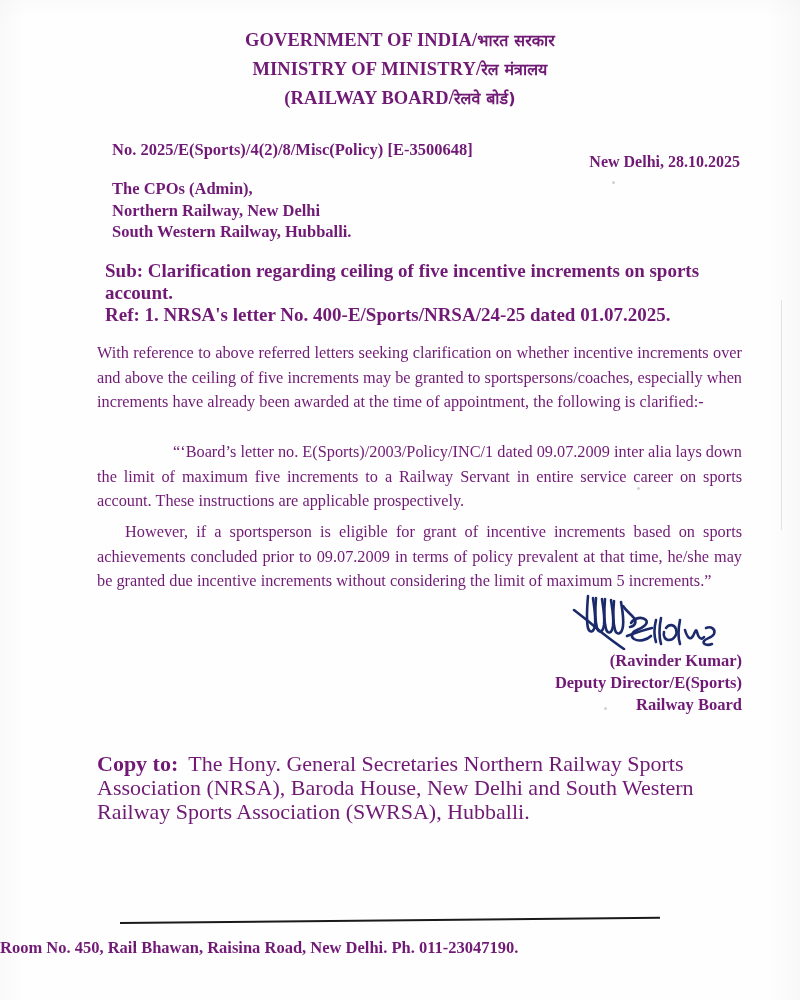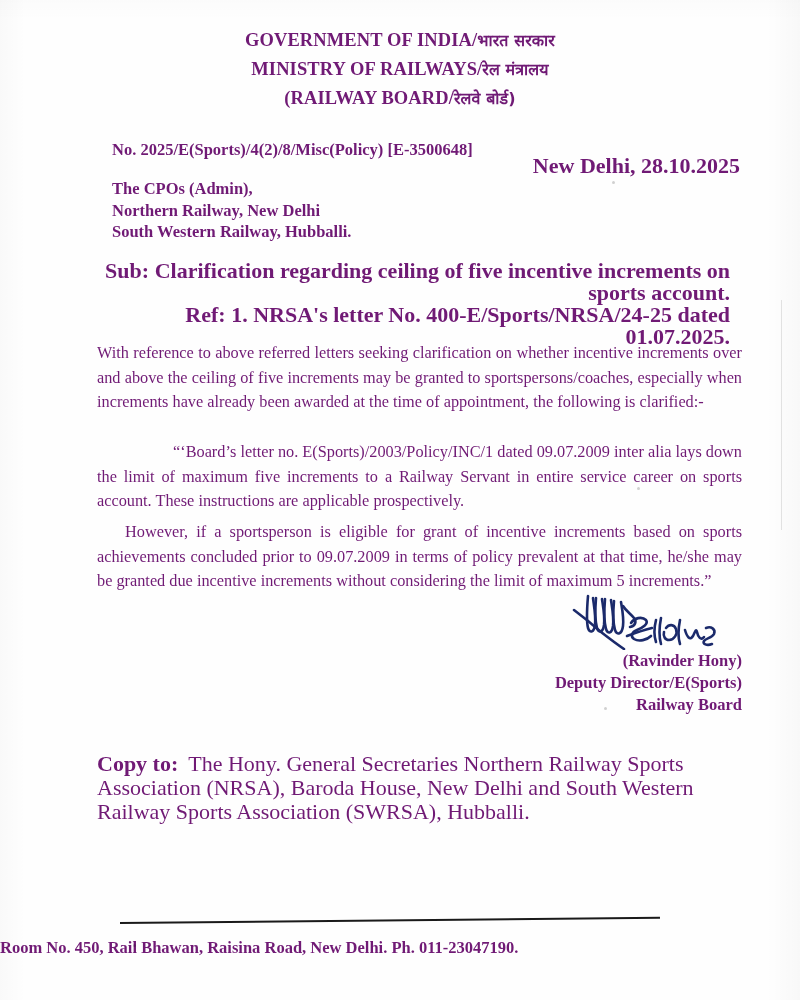--- a/index.html
+++ b/index.html
@@ -73,21 +73,21 @@
     left: 0;
     font-weight: bold;
     font-size: 16.5px;
     white-space: nowrap;
   }
   .place-date {
     position: absolute;
     top: 13px;
     right: 0;
     font-weight: bold;
-    font-size: 22px;
+    font-size: 16px;
     white-space: nowrap;
     margin-left: 40px;
   }
 
   
   .addressee {
     position: absolute;
     top: 178px;
     left: 112px;
     font-weight: bold;
@@ -95,23 +95,22 @@
     line-height: 21.5px;
   }
 
   
   .subject-block {
     position: absolute;
     top: 260px;
     left: 105px;
     right: 70px;
     font-weight: bold;
-    font-size: 22px;
+    font-size: 19px;
     line-height: 22px;
-    text-align: right;
   }
   .subject-block .ref-item-2 {
     padding-left: 36px;
   }
 
   
   .body-p {
     position: absolute;
     left: 97px;
     right: 58px;
@@ -192,21 +191,21 @@
 <div class="page">
 
   <div class="scan-tint"></div>
   <div class="scan-edge-right"></div>
 
   <div class="letterhead">
     <div>
       <span>GOVERNMENT OF INDIA/</span><span class="dev">भारत सरकार</span>
     </div>
     <div>
-      <span>MINISTRY OF RAILWAYS/</span><span class="dev">रेल मंत्रालय</span>
+      <span>MINISTRY OF MINISTRY/</span><span class="dev">रेल मंत्रालय</span>
     </div>
     <div>
       <span>(RAILWAY BOARD/</span><span class="dev">रेलवे बोर्ड)</span>
     </div>
   </div>
 
   <div class="refrow">
     <div class="refno">No. 2025/E(Sports)/4(2)/8/Misc(Policy) [E-3500648]</div>
     <div class="place-date">New Delhi,  28.10.2025</div>
   </div>
@@ -246,21 +245,21 @@
           <path d="M101 31 C104 26, 112 24, 116 28 C119 32, 112 36, 107 38 C102 40, 100 44, 104 47 C109 50, 117 48, 121 44"></path>
           <path d="M126 28 C124 36, 124 44, 126 50"></path>
           <path d="M131 26 C129 36, 129 45, 131 52"></path>
           <path d="M136 36 C139 32, 144 32, 146 37 C148 42, 144 48, 139 48 C135 48, 133 44, 134 40"></path>
           <path d="M150 28 C148 38, 148 46, 150 52"></path>
           <path d="M155 38 C157 45, 160 49, 163 44 C165 40, 166 36, 167 40 C168 45, 171 49, 174 45"></path>
           <path d="M176 36 C181 34, 186 37, 184 42 C182 46, 176 46, 174 49 C172 52, 177 54, 182 52"></path>
         </g>
       </svg>
     </div>
-    <div class="signer-name">(Ravinder Hony)</div>
+    <div class="signer-name">(Ravinder Kumar)</div>
     <div class="signer-title">Deputy Director/E(Sports)</div>
     <div class="signer-org">Railway Board</div>
   </div>
 
   <div class="copy-block">
     <span class="copy-label">Copy to:</span><span>The Hony. General Secretaries Northern Railway Sports Association (NRSA), Baroda House, New Delhi and South Western Railway Sports Association (SWRSA), Hubballi.</span>
   </div>
 
   <div class="footer-rule"></div>
   <div class="footer-text">Room No. 450, Rail Bhawan, Raisina Road, New Delhi. Ph. 011-23047190.</div>

